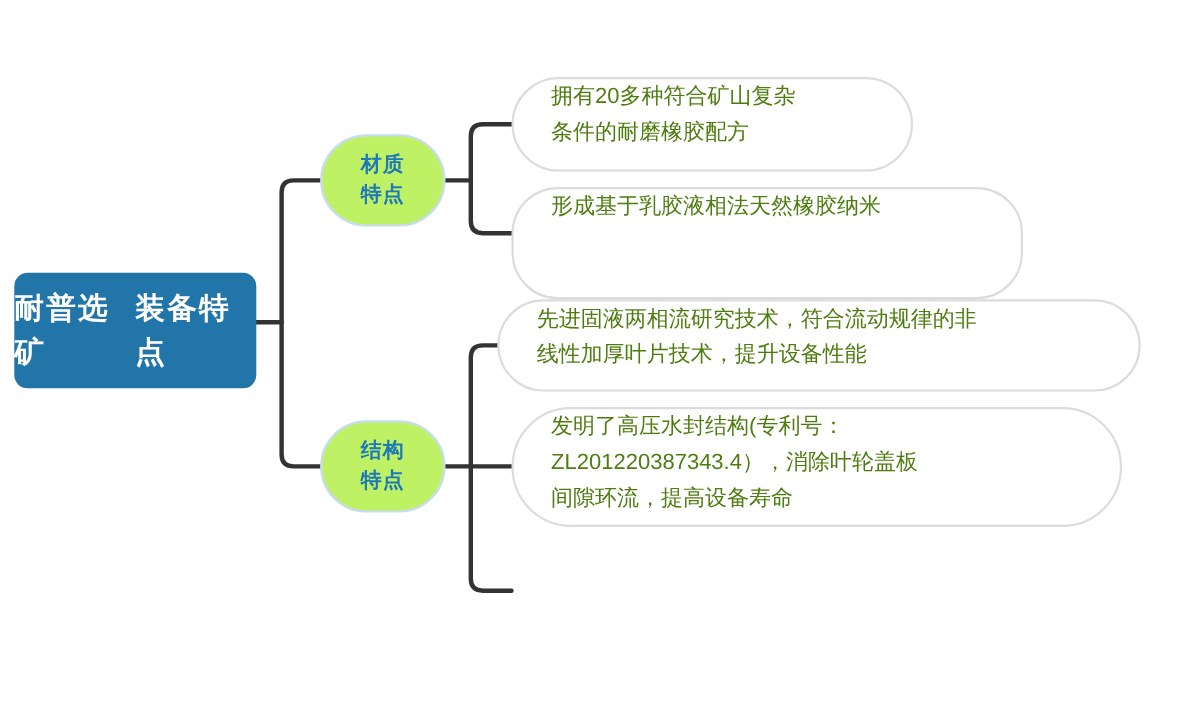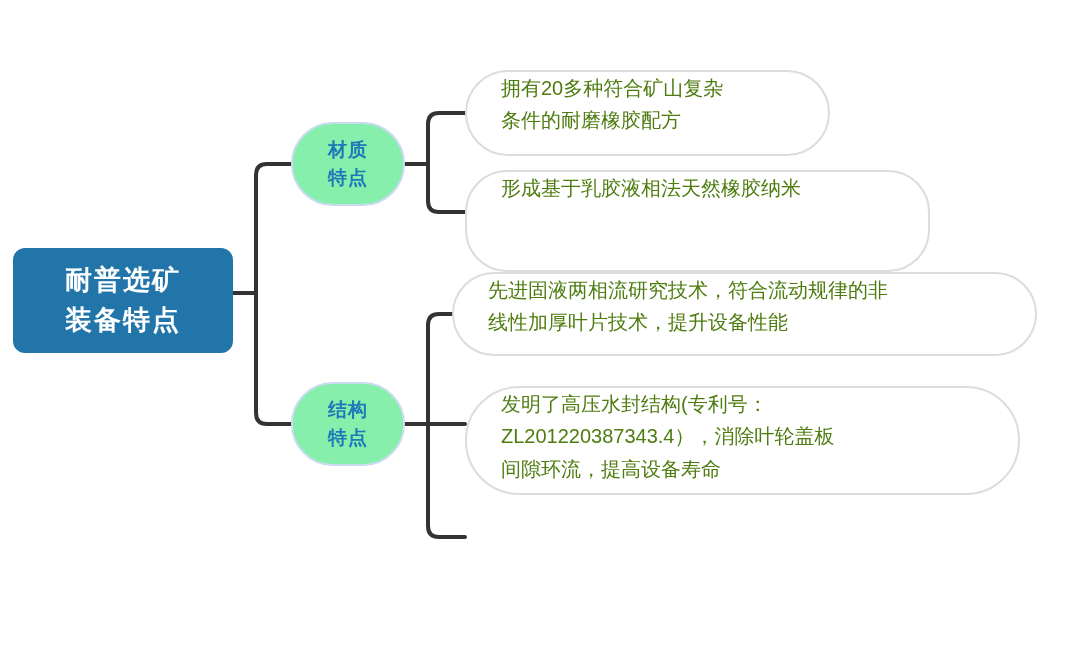--- a/index.html
+++ b/index.html
@@ -29,38 +29,37 @@
   
   .root-node {
     position: absolute;
     left: 13px;
     top: 248px;
     width: 220px;
     height: 105px;
     background: #2275A9;
     border-radius: 12px;
     display: flex;
-    flex-direction: column;
     align-items: center;
     justify-content: center;
     color: #ffffff;
     font-size: 27px;
     font-weight: bold;
     letter-spacing: 2px;
     line-height: 1.45;
     z-index: 3;
   }
   .root-node .rline { display: block; }
 
   
   .branch-node {
     position: absolute;
     width: 114px;
     height: 84px;
-    background: #86efac;
+    background: #bef264;
     border: 2px solid #c7dcf1;
     border-radius: 42px;
     display: flex;
     flex-direction: column;
     align-items: center;
     justify-content: center;
     color: #1f79b8;
     font-size: 19px;
     font-weight: bold;
     line-height: 1.45;
@@ -85,21 +84,21 @@
     font-size: 20px;
     line-height: 1.62;
     padding: 0 26px 0 34px;
     z-index: 3;
   }
   .leaf-node .lline { display: block; white-space: nowrap; }
 
   #leaf-1 { left: 465px; top: 70px;  width: 365px; height: 86px;  border-radius: 43px; }
   #leaf-2 { left: 465px; top: 170px; width: 465px; height: 102px;  border-radius: 42px; }
   #leaf-3 { left: 452px; top: 272px; width: 585px; height: 84px;  border-radius: 42px; }
-  #leaf-4 { left: 465px; top: 370px; width: 555px; height: 109px; border-radius: 54px; margin-top: 16px; }
+  #leaf-4 { left: 465px; top: 370px; width: 555px; height: 109px; border-radius: 54px; }
   #leaf-5 { left: 465px; top: 495px; width: 535px; height: 84px;  border-radius: 42px; }
 </style>
 </head>
 <body>
 
 <div id="canvas">
 
   <svg id="wires" viewBox="0 0 1075 650" xmlns="http://www.w3.org/2000/svg">
     <g fill="none" stroke="#333333" stroke-width="4" stroke-linecap="round" stroke-linejoin="round">
 

